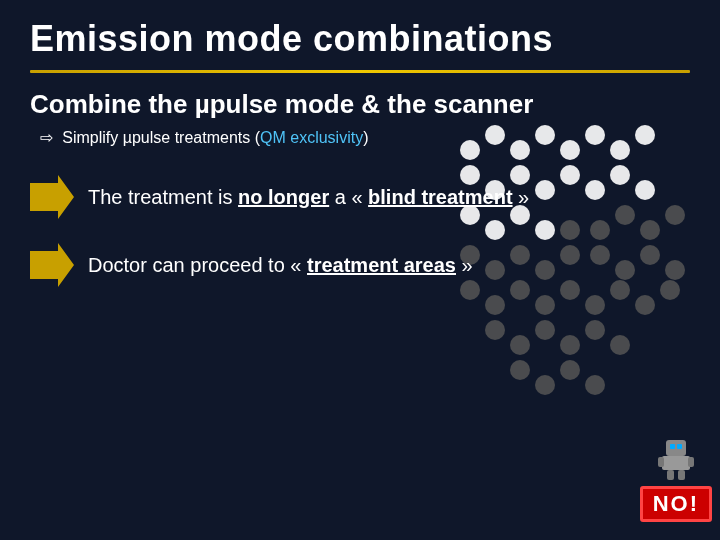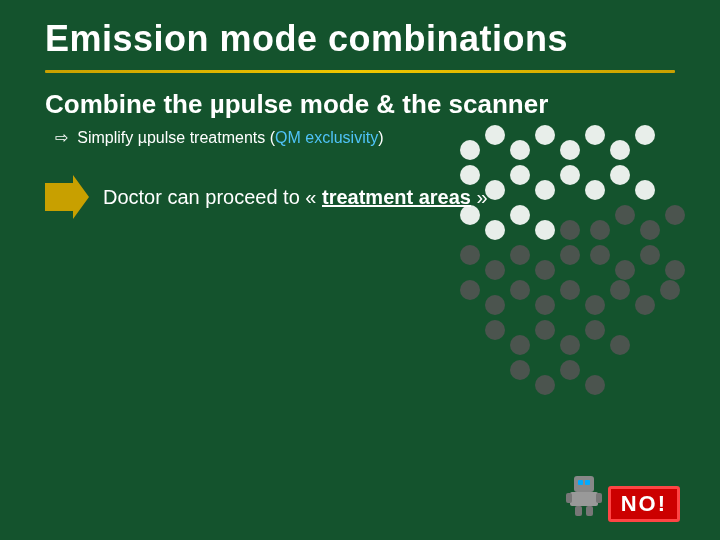--- a/index.html
+++ b/index.html
@@ -10,23 +10,23 @@
       background: #000;
       font-family: Arial, sans-serif;
       color: #fff;
       overflow: hidden;
       position: relative;
     }
 
     .slide {
       width: 720px;
       height: 540px;
-      background: #14532d;
-      position: relative;
-      padding: 18px 45px;
+      background: #0f172a;
+      position: relative;
+      padding: 18px 30px;
     }
 
     .title {
       font-size: 36px;
       font-weight: bold;
       color: #fff;
       margin-bottom: 10px;
       letter-spacing: 0.5px;
     }
 
@@ -97,24 +97,24 @@
       top: 120px;
       width: 260px;
       height: 340px;
       pointer-events: none;
     }
 
     
     .no-stamp {
       position: absolute;
       bottom: 18px;
-      right: 40px;
+      right: 8px;
       display: flex;
-      flex-direction: row;
-      align-items: flex-end;
+      flex-direction: column;
+      align-items: center;
     }
 
     .no-stamp .robot-icon {
       width: 48px;
       height: 48px;
       margin-bottom: 2px;
     }
 
     .no-text {
       background: #cc0000;
@@ -199,20 +199,28 @@
     <h1 class="title">Emission mode combinations</h1>
 
     <div class="gold-line"></div>
 
     <h2 class="subtitle">Combine the µpulse mode &amp; the scanner</h2>
 
     <p class="sub-point">
       ⇨&nbsp;&nbsp;Simplify µpulse treatments (<span class="qm">QM exclusivity</span>)
     </p>
 
+    <div class="bullet-item">
+      <svg class="arrow-icon" viewBox="0 0 44 44" xmlns="http://www.w3.org/2000/svg">
+        <polygon points="0,8 28,8 28,0 44,22 28,44 28,36 0,36" fill="#c8a000"></polygon>
+      </svg>
+      <span class="bullet-text">
+        The treatment is <span class="no-longer">no longer</span> a «&nbsp;<span class="blind-treatment">blind treatment</span>&nbsp;»
+      </span>
+    </div>
 
     <div class="bullet-item">
       <svg class="arrow-icon" viewBox="0 0 44 44" xmlns="http://www.w3.org/2000/svg">
         <polygon points="0,8 28,8 28,0 44,22 28,44 28,36 0,36" fill="#c8a000"></polygon>
       </svg>
       <span class="bullet-text">
         Doctor can proceed to «&nbsp;<span class="treatment-areas">treatment areas</span>&nbsp;»
       </span>
     </div>
   </div>

